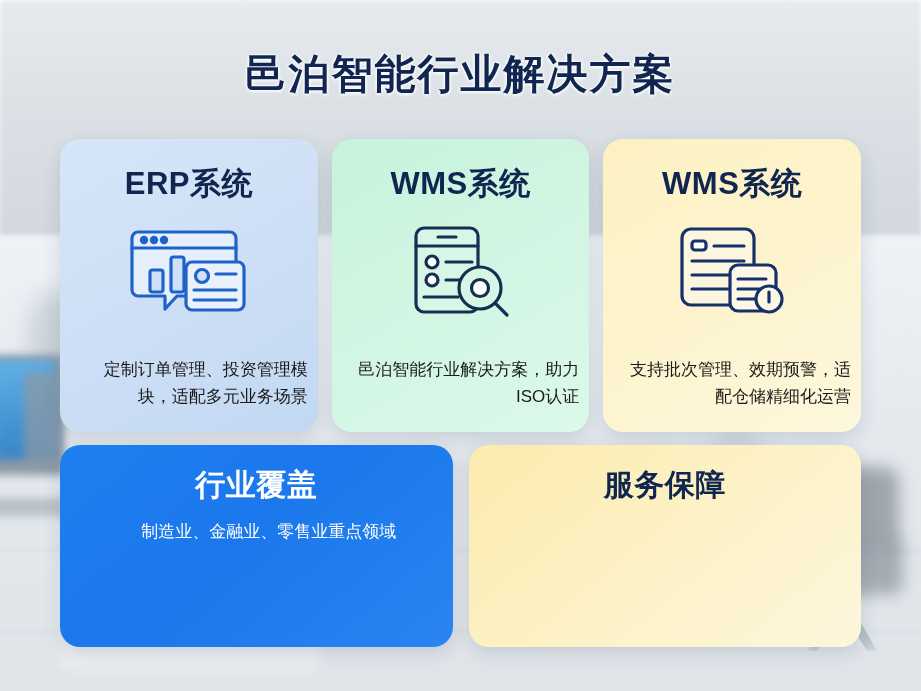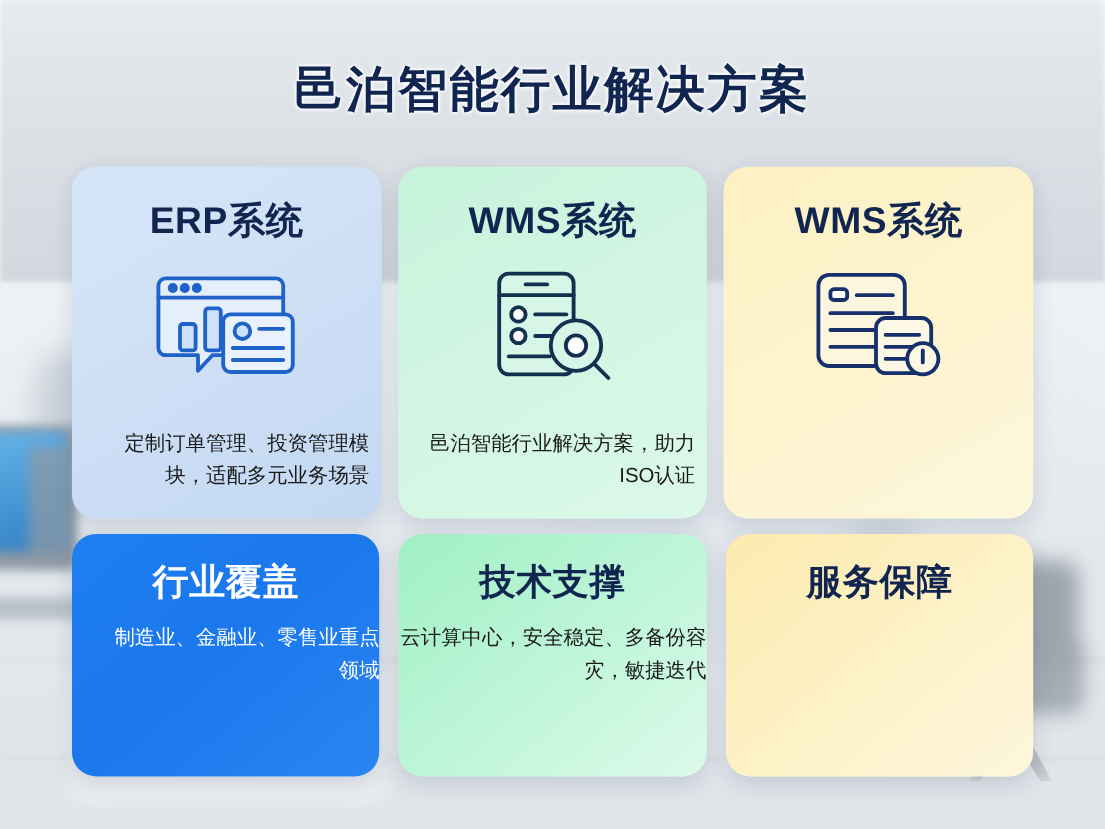--- a/index.html
+++ b/index.html
@@ -311,34 +311,31 @@
                 <path d="M16 66 h40"></path>
                 <rect x="54" y="42" width="46" height="46" rx="8" fill="#fdf8e6"></rect>
                 <path d="M62 56 h28"></path>
                 <path d="M62 66 h28"></path>
                 <path d="M62 76 h18"></path>
                 <circle cx="93" cy="76" r="13" fill="#fdf8e6"></circle>
                 <path d="M93 69 v10"></path>
               </g>
             </svg>
           </div>
+          <div class="card-desc">支持批次管理、效期预警，适配仓储精细化运营</div>
         </div>
       </div>
 
       <div class="row row-bottom">
 
         <div class="card c-solidblue">
           <div class="card-title on-blue">行业覆盖</div>
           <div class="card-desc on-blue">制造业、金融业、零售业重点领域</div>
         </div>
 
-        <div class="card c-green2">
-          <div class="card-title">技术支撑</div>
-          <div class="card-desc">云计算中心，安全稳定、多备份容灾，敏捷迭代</div>
-        </div>
 
         <div class="card c-yellow2">
           <div class="card-title">服务保障</div>
         </div>
       </div>
 
     </div>
   </div>
 </div>
 

